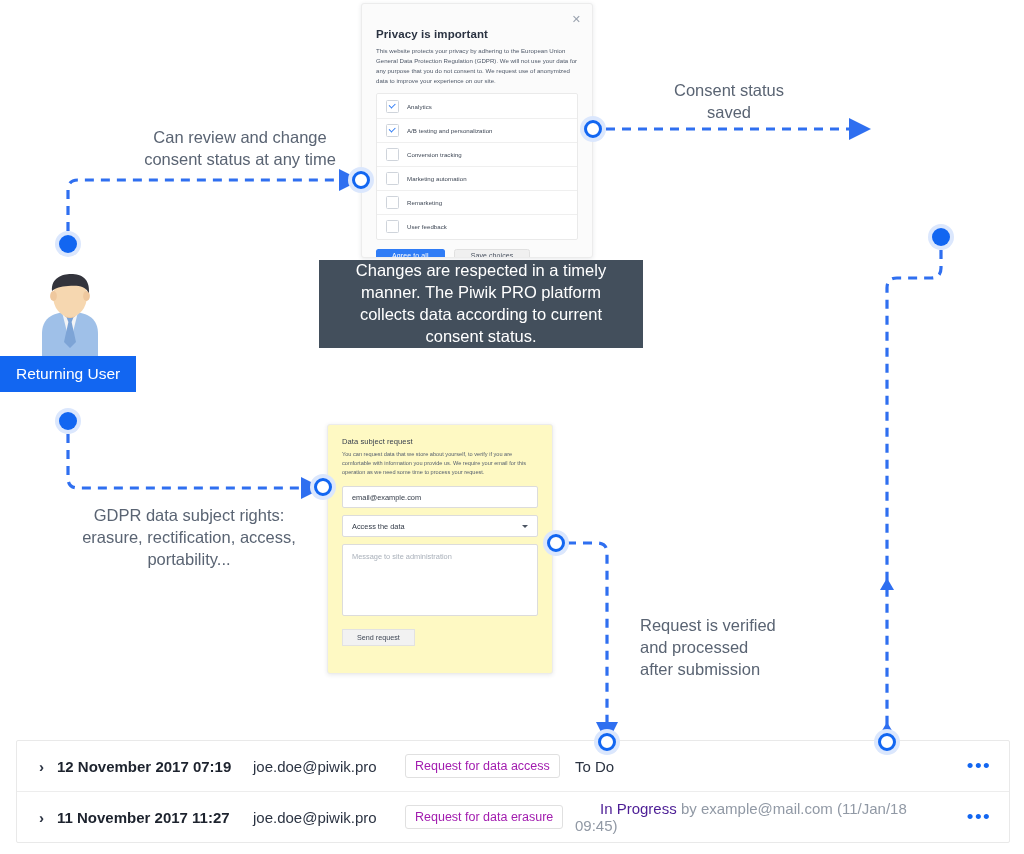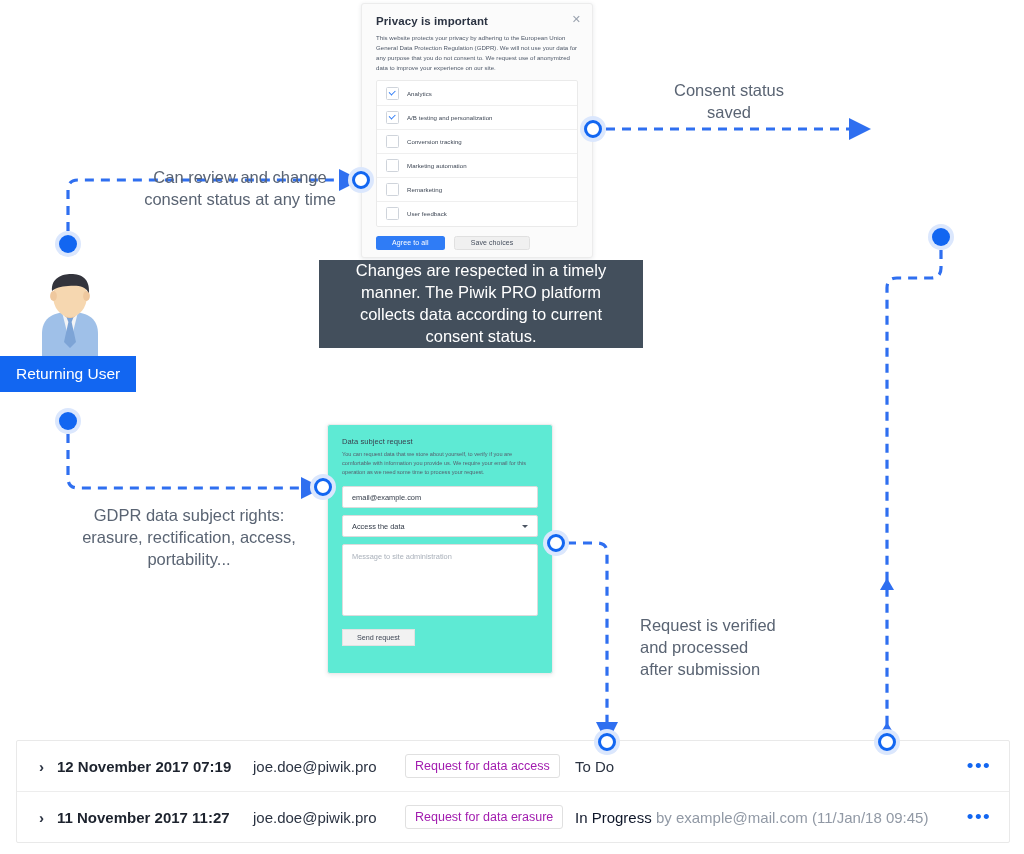--- a/index.html
+++ b/index.html
@@ -22,40 +22,40 @@
 
   
   .caption{position:absolute;z-index:6;color:#5a6473;font-size:16.5px;line-height:1.33;}
   .caption.center{text-align:center;}
   .caption.left{text-align:left;}
 
   
   .privacy-card{position:absolute;left:361px;top:3px;width:230px;height:253px;background:#fbfbfb;
     border:1px solid #ececec;border-radius:3px;box-shadow:0 1px 4px rgba(30,40,60,.10);z-index:4;overflow:hidden;}
   .pc-inner{padding:11px 14px 0 14px;position:relative;}
-  .pc-title{font-size:11.5px;color:#2b3342;font-weight:600;letter-spacing:.1px;margin:0 0 6px 0;}
+  .pc-title{font-size:11.5px;color:#2b3342;font-weight:600;letter-spacing:.1px;margin:13px 0 6px 0;}
   .pc-close{position:absolute;right:11px;top:10px;font-size:11px;color:#9aa2ae;line-height:1;cursor:pointer;}
   .pc-body{font-size:6.1px;line-height:1.62;color:#4e5868;margin:0 0 8px 0;letter-spacing:.02px;}
   .pc-list{border:1px solid #eaeaea;background:#fff;border-radius:2px;}
   .pc-row{display:flex;align-items:center;gap:8px;height:23.2px;padding:0 9px;border-bottom:1px solid #efefef;}
   .pc-row:last-child{border-bottom:none;}
   .cbx{width:11px;height:11px;border:1px solid #cfd4db;border-radius:1.5px;background:#fff;flex:none;position:relative;}
   .cbx.on:after{content:"";position:absolute;left:2px;top:2.6px;width:5.4px;height:2.6px;border-left:1.4px solid #2f7cf6;border-bottom:1.4px solid #2f7cf6;transform:rotate(-45deg);}
   .pc-label{font-size:6.1px;color:#3d4654;letter-spacing:.05px;}
   .pc-actions{display:flex;gap:9px;padding:9px 0 0 0;}
   .btn-primary{background:#2f7cf6;color:#fff;border:none;border-radius:2.5px;font-size:7px;height:14px;padding:0 16px;cursor:pointer;font-family:inherit;letter-spacing:.1px;}
   .btn-ghost{background:#f0f0f0;color:#454e5d;border:1px solid #e0e0e0;border-radius:2.5px;font-size:7px;height:14px;padding:0 16px;cursor:pointer;font-family:inherit;letter-spacing:.1px;}
 
   
   .tooltip{position:absolute;left:319px;top:260px;width:324px;height:88px;background:#434f5c;color:#fff;
     display:flex;align-items:center;justify-content:center;text-align:center;z-index:8;
     font-size:16.5px;line-height:1.32;padding:0 16px;box-sizing:border-box;}
 
   
-  .dsr-card{position:absolute;left:327px;top:424px;width:224px;height:248px;background:#5eead4;
+  .dsr-card{position:absolute;left:327px;top:424px;width:224px;height:248px;background:#fef9c3;
     border:1px solid #ececec;border-radius:3px;box-shadow:0 1px 4px rgba(30,40,60,.10);z-index:4;}
   .dsr-inner{padding:12px 14px;}
   .dsr-title{font-size:7.6px;color:#39414f;margin:0 0 4px 0;letter-spacing:.05px;}
   .dsr-body{font-size:5.6px;line-height:1.62;color:#555f6d;margin:0 0 9px 0;}
   .fld{width:100%;box-sizing:border-box;height:22px;border:1px solid #dcdcdc;background:#fff;border-radius:2px;
     font-size:7.4px;color:#323a47;padding:0 9px;font-family:inherit;margin-bottom:7px;outline:none;display:flex;align-items:center;}
   .fld.select{justify-content:space-between;cursor:pointer;}
   .caret{width:0;height:0;border-left:3px solid transparent;border-right:3px solid transparent;border-top:3.4px solid #4b5462;}
   .ta{width:100%;box-sizing:border-box;height:72px;border:1px solid #dcdcdc;background:#fff;border-radius:2px;
     font-size:7.4px;color:#a9b0ba;padding:7px 9px;font-family:inherit;margin-bottom:10px;resize:none;outline:none;}
@@ -77,21 +77,21 @@
   
   .table{position:absolute;left:16px;top:740px;width:992px;background:#fff;border:1px solid #e9e9e9;border-radius:2px;z-index:3;}
   .trow{display:flex;align-items:center;height:50px;border-bottom:1px solid #ededed;padding:0 0 0 22px;}
   .trow:last-child{border-bottom:none;}
   .chev{width:18px;color:#2b3342;font-size:15px;font-weight:700;flex:none;}
   .t-date{width:196px;font-size:15px;color:#1d232e;font-weight:700;flex:none;}
   .t-mail{width:152px;font-size:15px;color:#2b3342;flex:none;}
   .t-chip{width:170px;flex:none;}
   .chip{display:inline-block;border:1px solid #e0e0e0;border-radius:3px;color:#a21caf;font-size:12.5px;padding:4px 9px;background:#fff;}
   .t-status{flex:1;font-size:15px;color:#2b3342;}
-  .st-red{color:#0f172a;}
+  .st-red{color:#4c1d95;margin-left:25px;}
   .st-sub{color:#9199a5;}
   .t-more{width:60px;flex:none;text-align:center;color:#1266f1;font-size:19px;letter-spacing:1.5px;line-height:.6;cursor:pointer;}
 </style>
 </head>
 <body>
 
 <div class="stage">
 
   <svg id="wires" viewBox="0 0 1024 854">
     <defs>
@@ -149,21 +149,21 @@
   </div>
   <div class="node node-ring" style="left:594px;top:729px;">
     <div class="halo"></div>
       <div class="core"></div>
   </div>
   <div class="node node-ring" style="left:874px;top:729px;">
     <div class="halo"></div>
       <div class="core"></div>
   </div>
 
-  <div class="caption center" style="left:92px;top:127px;width:296px;white-space:pre-line;margin-top:40px;">Can review and change
+  <div class="caption center" style="left:92px;top:127px;width:296px;white-space:pre-line;">Can review and change
 consent status at any time</div>
   <div class="caption center" style="left:622px;top:80px;width:214px;white-space:pre-line;">Consent status
 saved</div>
   <div class="caption center" style="left:48px;top:505px;width:282px;white-space:pre-line;">GDPR data subject rights:
 erasure, rectification, access,
 portability...</div>
   <div class="caption left" style="left:640px;top:615px;width:230px;white-space:pre-line;">Request is verified
 and processed
 after submission</div>
 

